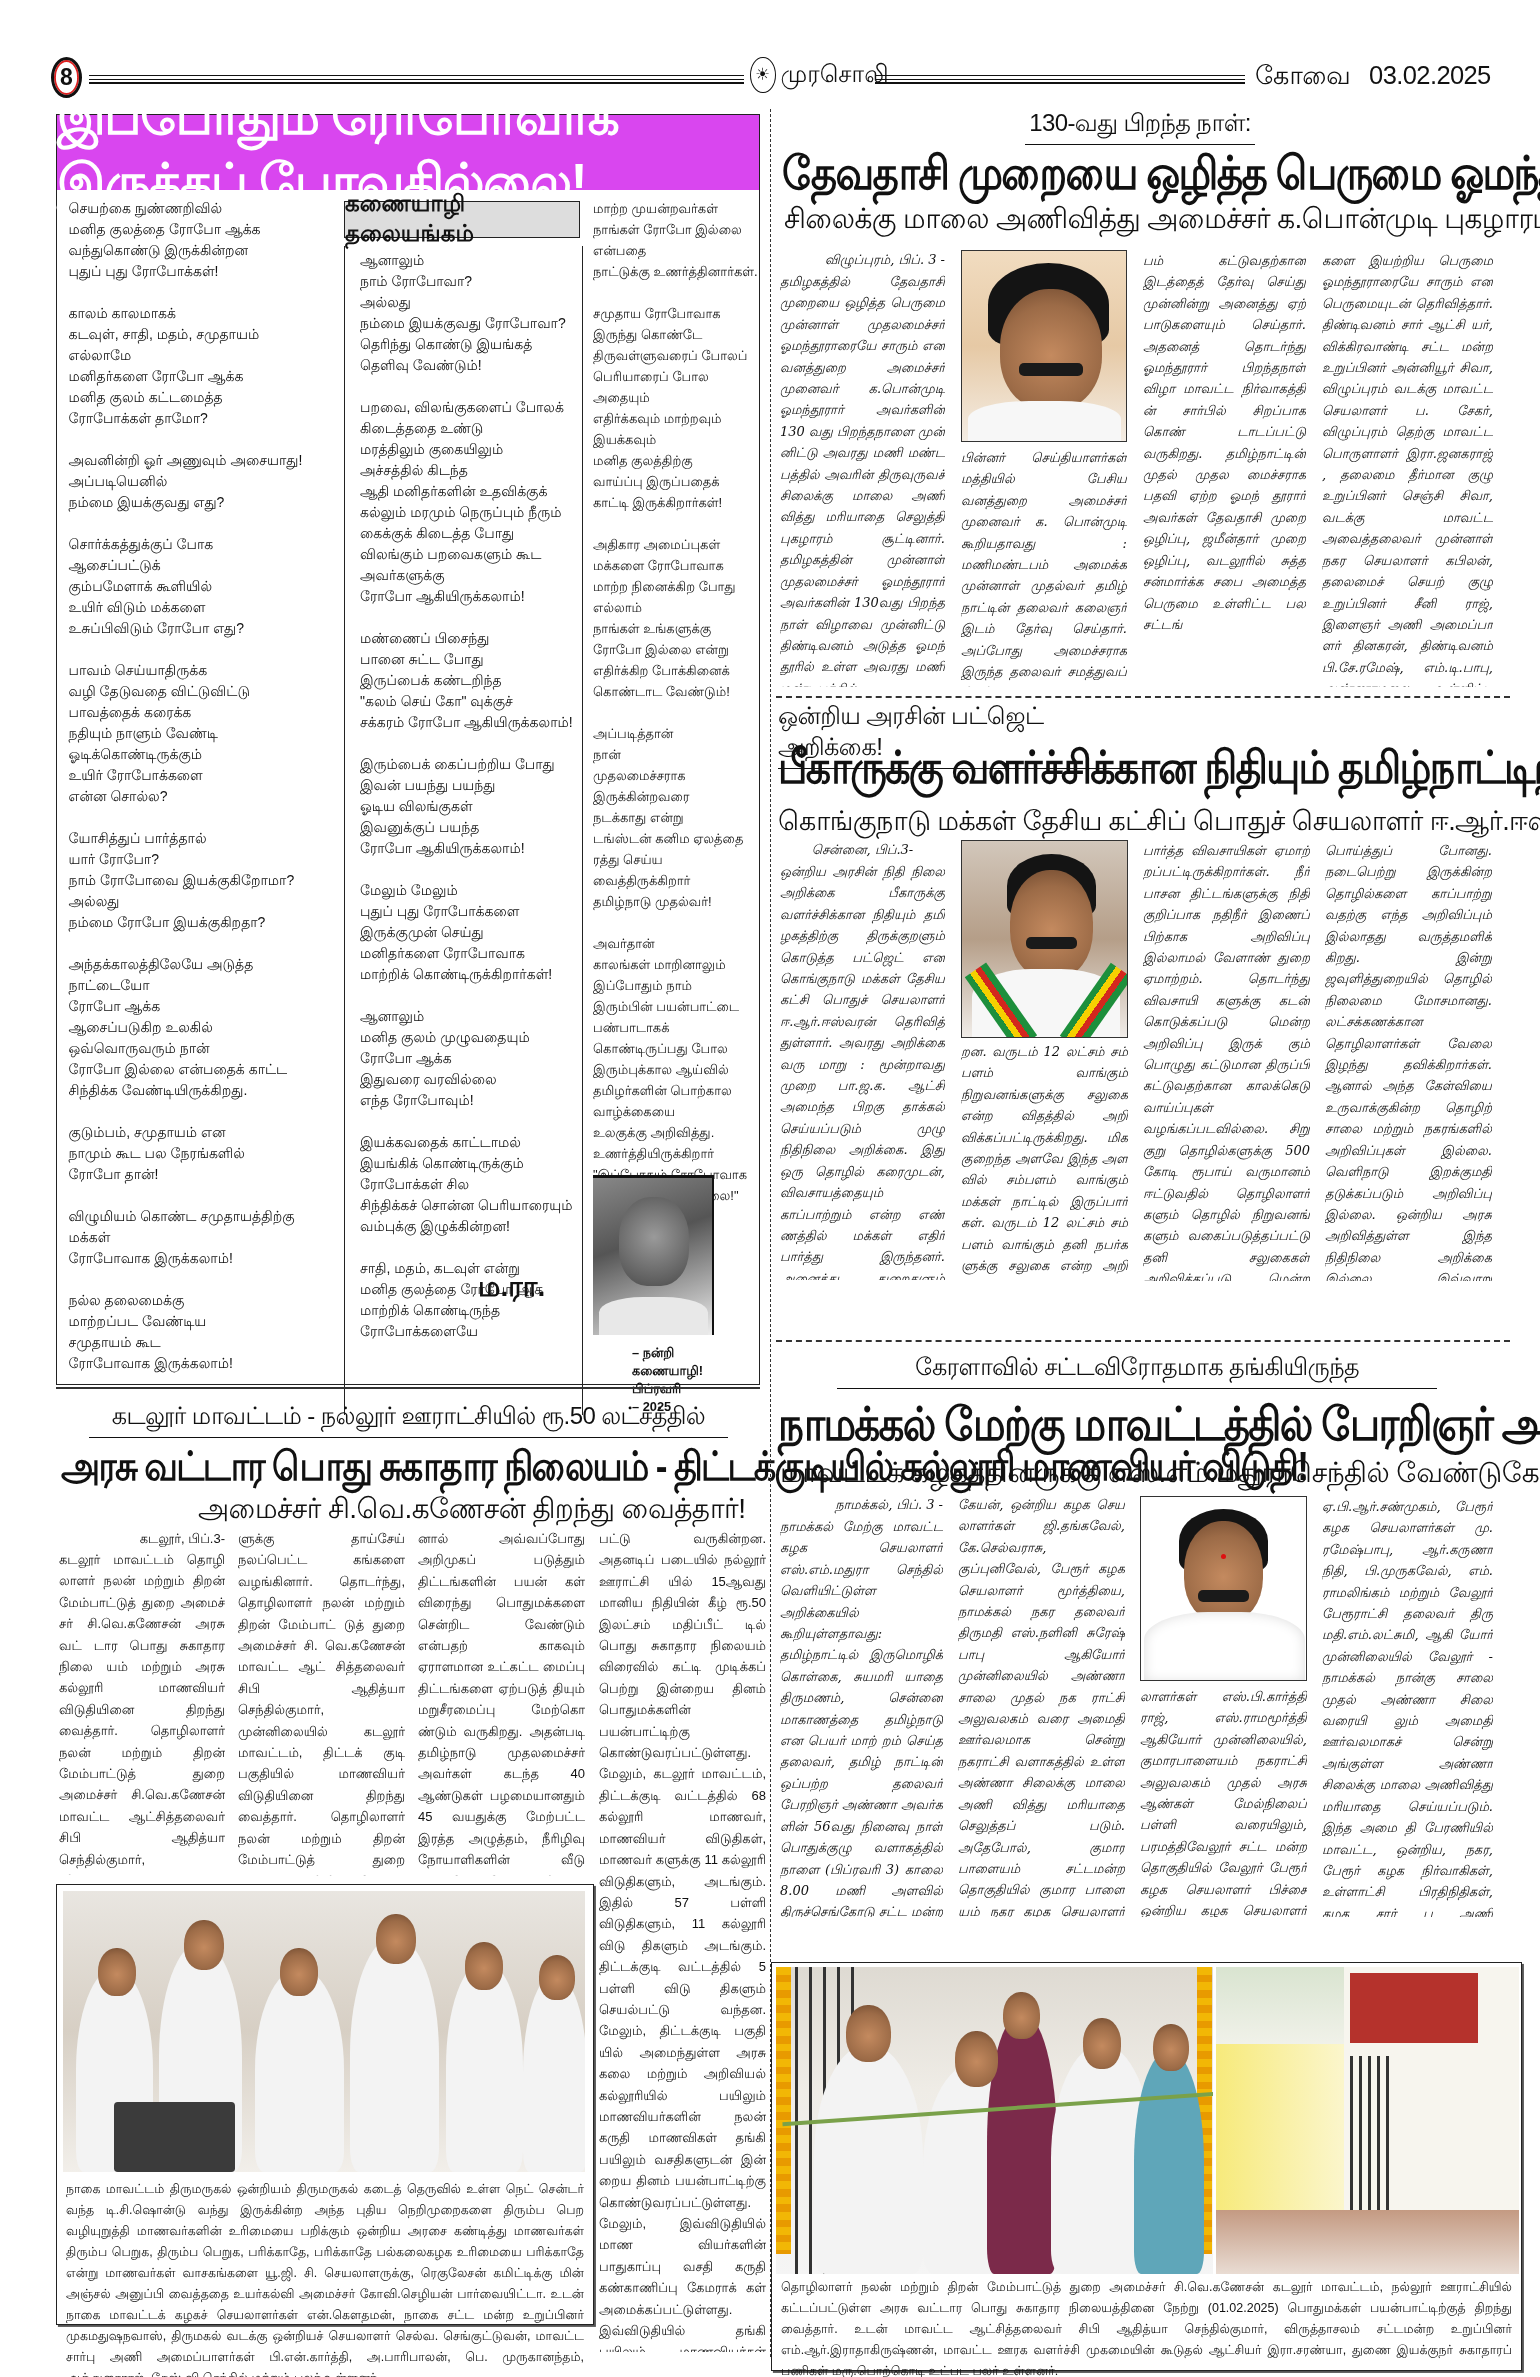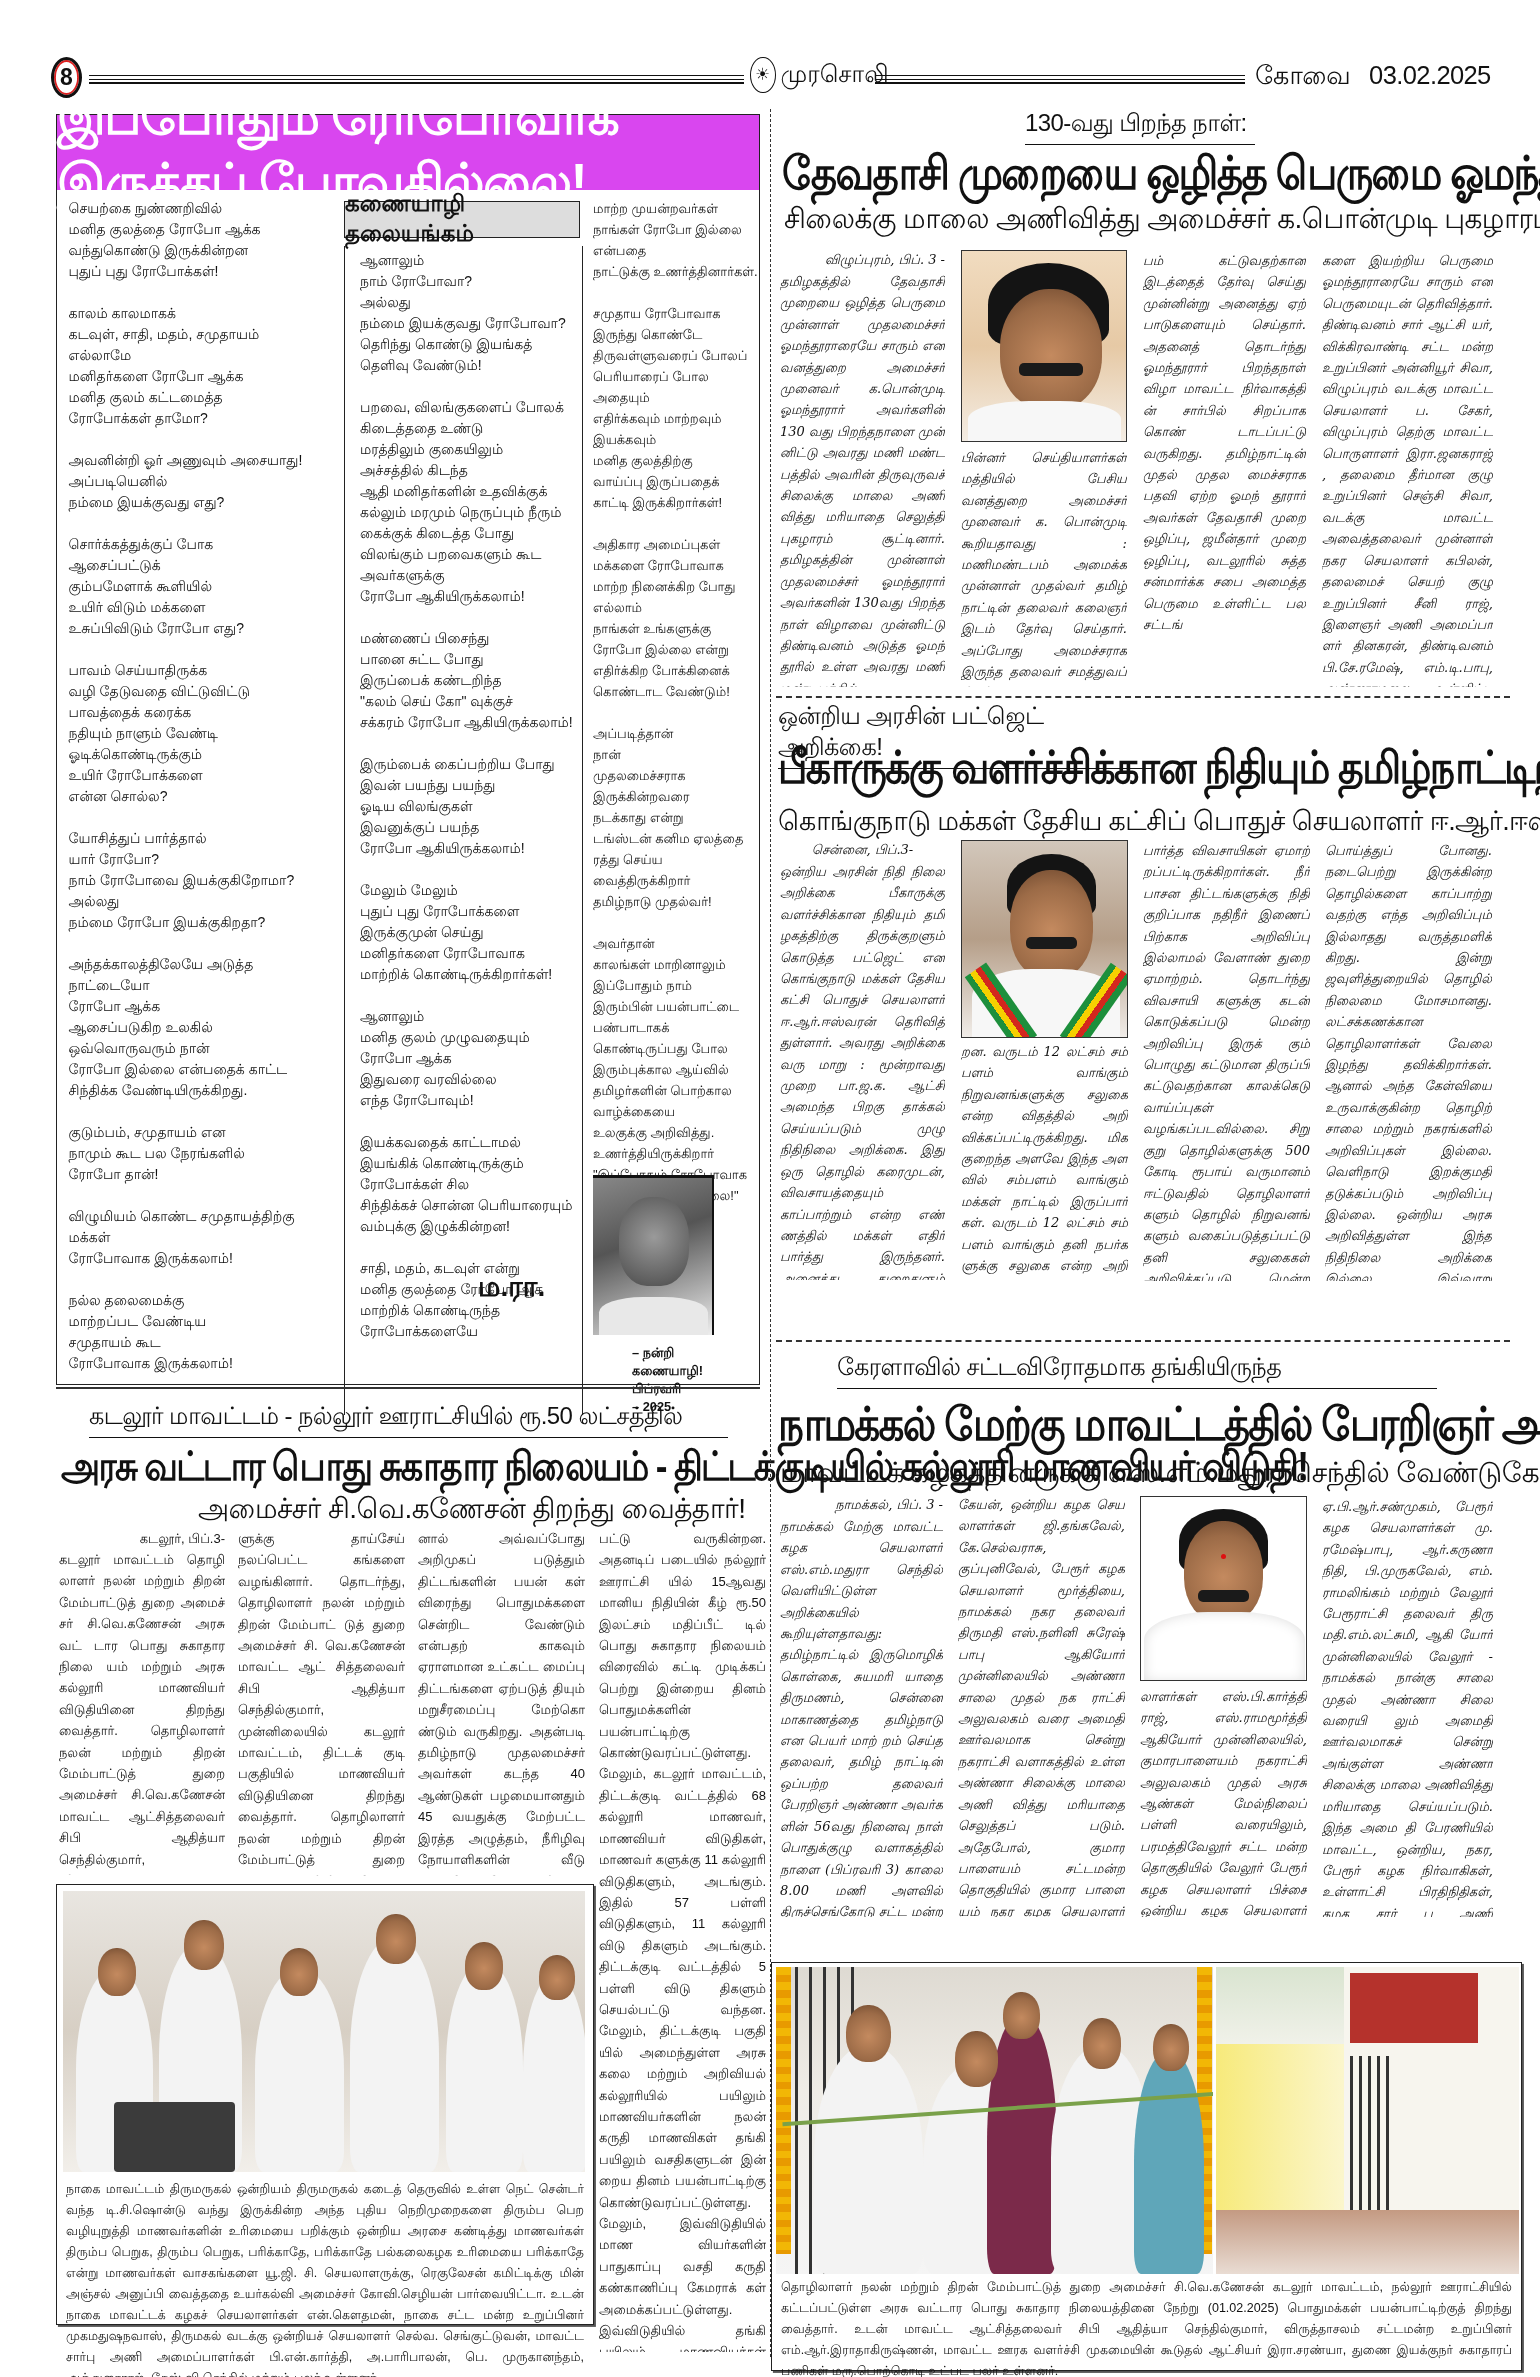--- a/index.html
+++ b/index.html
@@ -31,21 +31,21 @@
   .col-rule { position: absolute; width: 1.3px; background: #222; }
   .author-block { position: absolute; left: 172px; top: 1086px; font: bold 28px "Liberation Sans", sans-serif; }
   .author-photo { position: absolute; left: 319px; top: 1066px; width: 121px; height: 160px; background: linear-gradient(160deg,#888 0%,#555 40%,#bbb 80%,#eee 100%); border-top: 3.8px solid #111; border-right: 2.6px solid #111; }
   .author-photo .face { position: absolute; left: 25.5px; top: 19px; width: 70px; height: 89px; border-radius: 45% 45% 40% 40%; background: radial-gradient(circle at 50% 45%, #9a9a9a, #4a4a4a); }
   .author-photo .shirt { position: absolute; left: 6.4px; bottom: 0; width: 109px; height: 38px; background: #e8e8e8; border-radius: 40% 40% 0 0; }
   .credits { position: absolute; left: 645px; top: 1303px; font: bold 12.8px "Liberation Sans", sans-serif; line-height: 18px; }
 
   
   .dashed-v { position: absolute; left: 770px; width: 0; border-left: 1.9px dashed #333; }
   .dashed-h { position: absolute; height: 0; border-top: 2.6px dashed #333; }
-  .kicker { position: absolute; font-size: 24px; border-bottom: 1.9px solid #111; padding-bottom: 3.8px; letter-spacing: -0.6px; }
+  .kicker { position: absolute; font-size: 24px; text-align: center; border-bottom: 1.9px solid #111; padding-bottom: 3.8px; letter-spacing: -0.6px; }
   .headline { position: absolute; font: bold 38px "Liberation Sans", sans-serif; letter-spacing: -1.9px; white-space: nowrap; transform: scaleX(0.88); transform-origin: left top; }
   .subhead { position: absolute; font: bold 25.5px "Liberation Sans", sans-serif; letter-spacing: -0.6px; white-space: nowrap; }
   .photo { position: absolute; border: 1.3px solid #333; overflow: hidden; }
   .ph-portrait-1 { background: linear-gradient(180deg,#f1dcc0 0%,#e6c9a5 50%,#f4ede4 100%); }
   .ph-portrait-2 { background: linear-gradient(180deg,#d2c7bb 0%,#b59e88 50%,#f0ece8 100%); }
   .ph-portrait-3 { background: #fff; }
   .head { position: absolute; border-radius: 48% 48% 44% 44%; background: radial-gradient(circle at 50% 55%, #c48a5f 0%, #9c6b47 60%, #6a452c 100%); }
   .hair { position: absolute; border-radius: 50% 50% 20% 20%; background: #141414; }
   .moustache { position: absolute; height: 9px; background: #1a1a1a; border-radius: 5.1px; }
   .shirt { position: absolute; background: #f7f7f7; border-radius: 40% 40% 0 0; }

